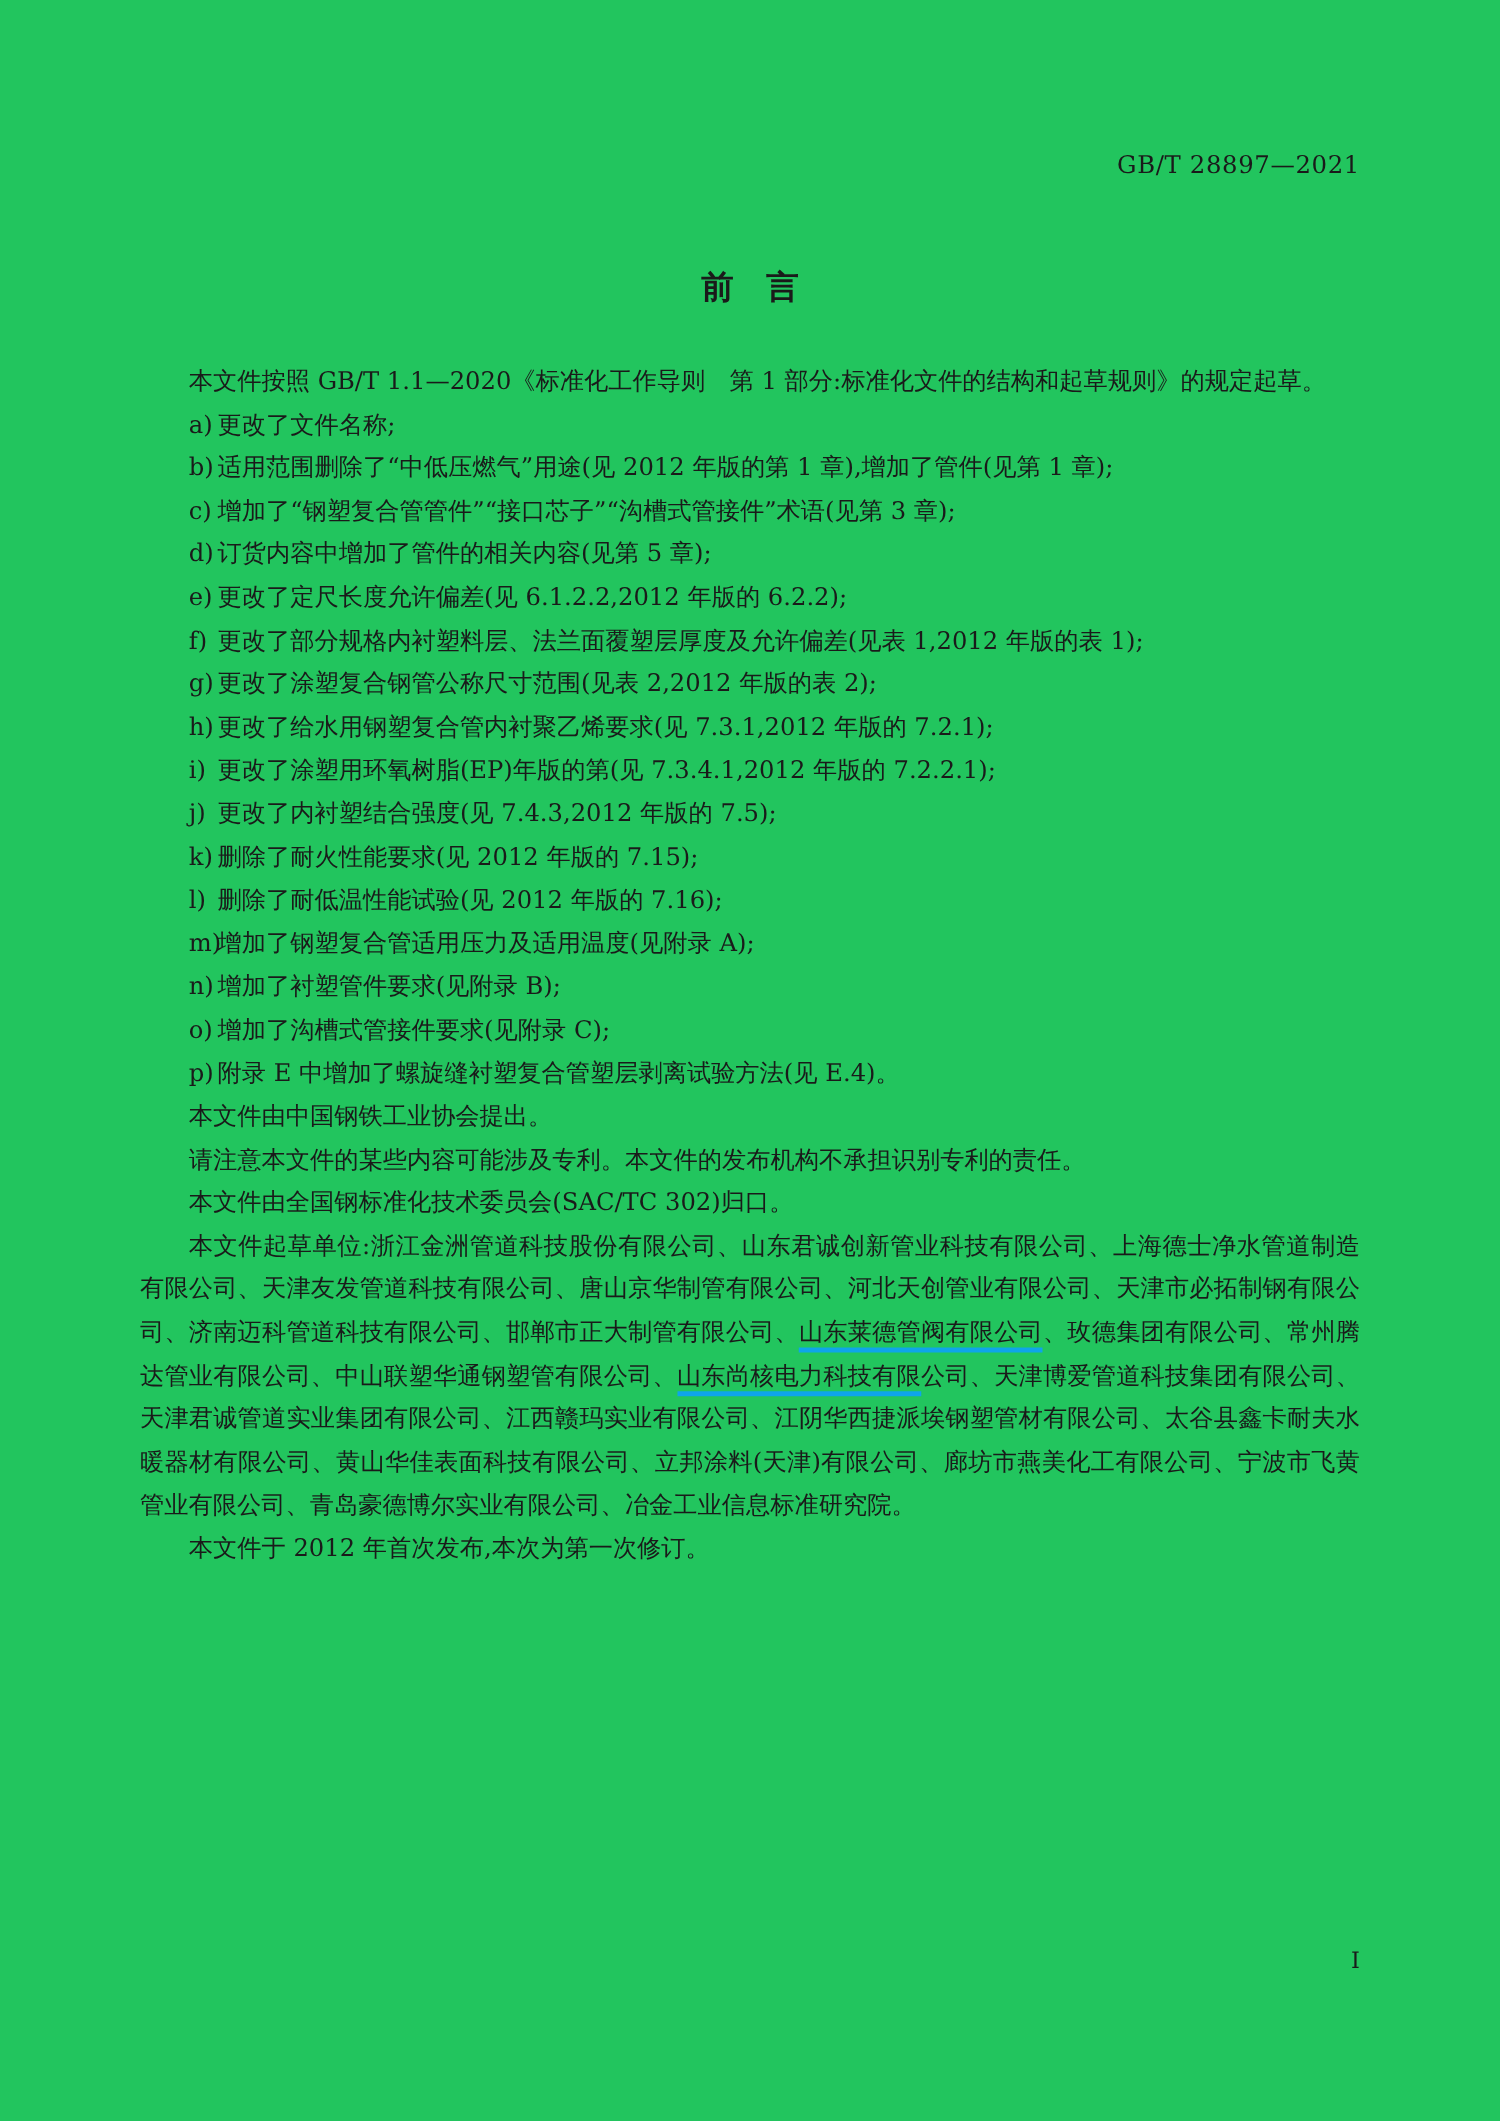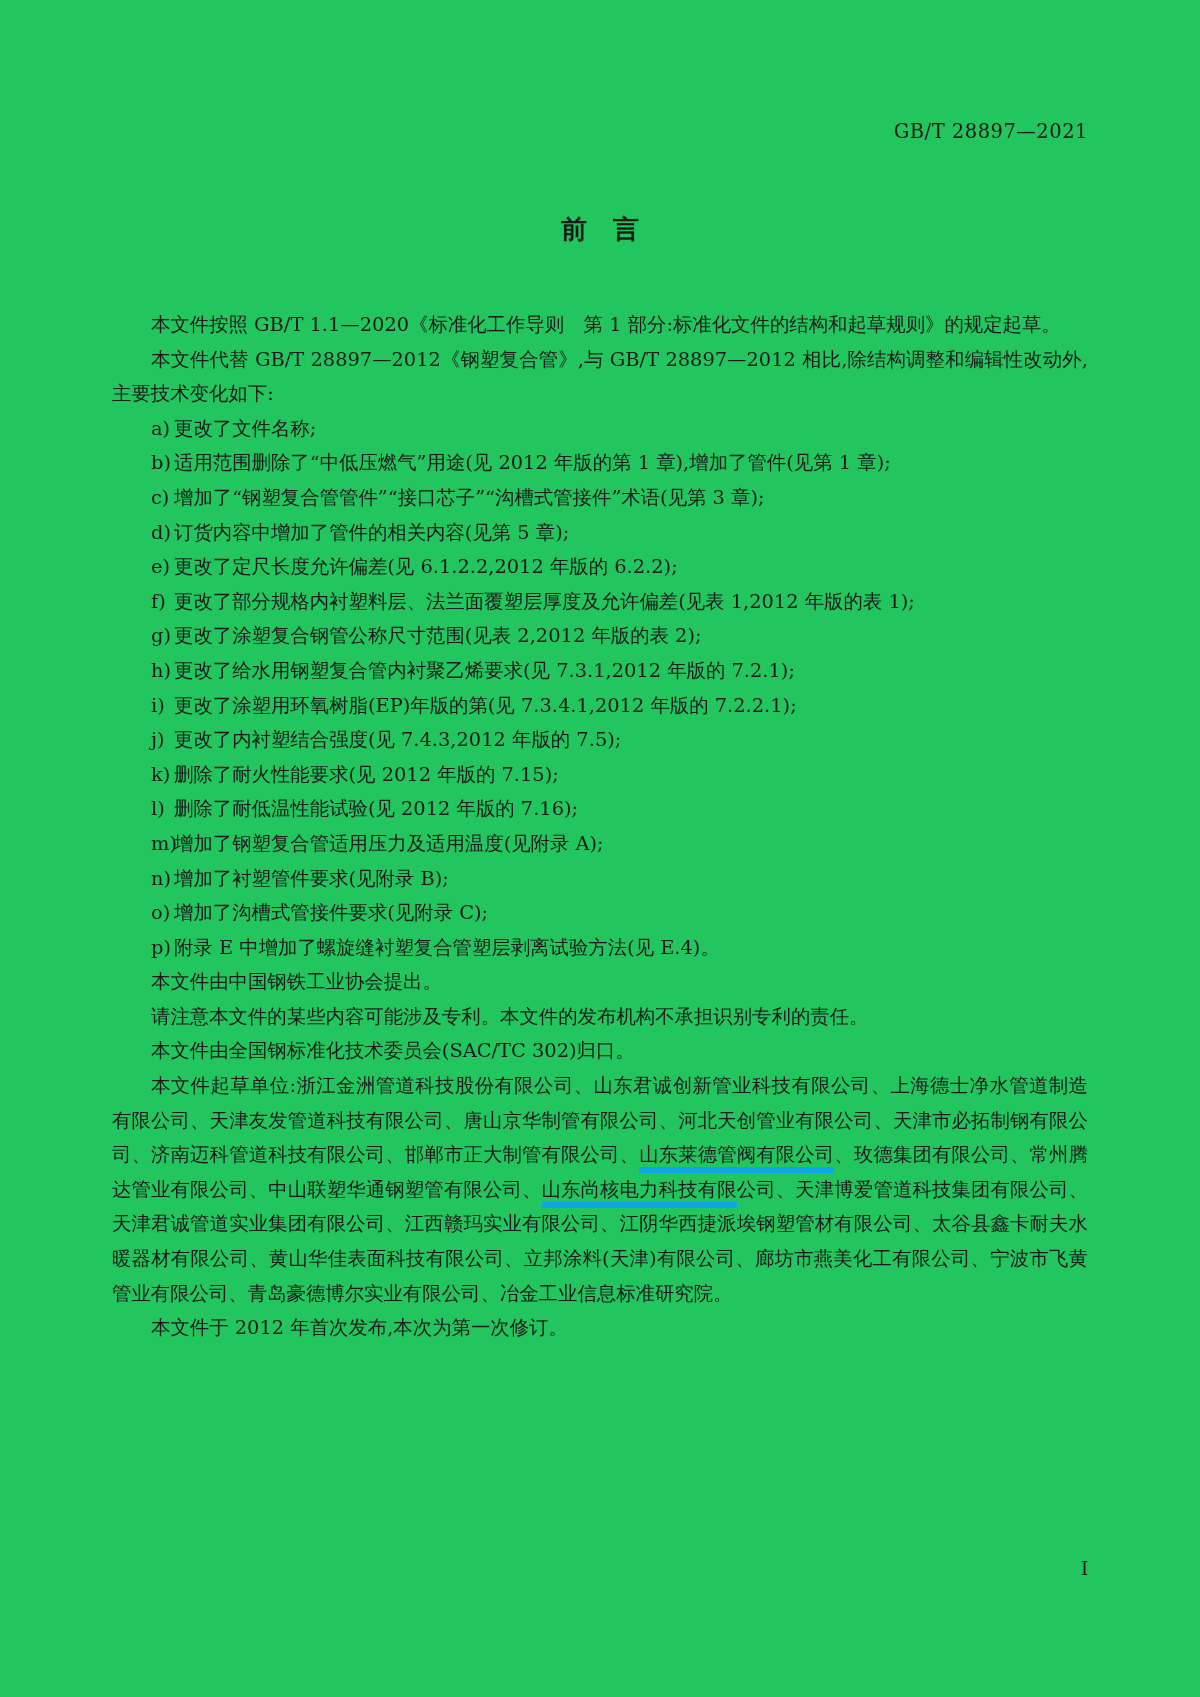--- a/index.html
+++ b/index.html
@@ -33,21 +33,21 @@
     width: 100%;
     text-align: center;
     font-size: 26px;
     font-weight: bold;
     letter-spacing: 26px;
     text-indent: 26px;
     font-family: "DejaVu Sans", "Liberation Sans", sans-serif;
   }
   .body-area {
     position: absolute;
-    top: 308px;
+    top: 288px;
     left: 112px;
     width: 976px;
   }
   p {
     margin: 0;
     font-size: 19.4px;
     line-height: 34.6px;
     text-align: justify;
     text-justify: inter-ideograph;
   }
@@ -69,21 +69,21 @@
     width: 62px;
     flex: 0 0 62px;
     padding-left: 39px;
     box-sizing: border-box;
     font-family: "DejaVu Serif", "Liberation Serif", serif;
   }
   .list li .txt {
     flex: 1 1 auto;
   }
   .underline-red {
-    border-bottom: 6px solid #0ea5e9;
+    border-bottom: 4px solid #0ea5e9;
     padding-bottom: 1px;
   }
   .page-number {
     position: absolute;
     bottom: 118px;
     right: 112px;
     font-size: 18px;
     font-family: "DejaVu Serif", "Liberation Serif", serif;
   }
 </style>
@@ -93,21 +93,20 @@
 <div class="page">
 
   <div class="header-code">GB/T 28897—2021</div>
 
   <div class="doc-title">前言</div>
 
   <div class="body-area">
 
     <p class="indent">本文件按照 GB/T 1.1—2020《标准化工作导则　第 1 部分:标准化文件的结构和起草规则》的规定起草。</p>
 
-    <p class="indent">本文件代替 GB/T 28897—2012《钢塑复合管》,与 GB/T 28897—2012 相比,除结构调整和编辑性改动外,主要技术变化如下:</p>
 
     <ul class="list">
       <li>
           <span class="marker">a)</span>
           <span class="txt">更改了文件名称;</span>
         </li>
       <li>
           <span class="marker">b)</span>
           <span class="txt">适用范围删除了“中低压燃气”用途(见 2012 年版的第 1 章),增加了管件(见第 1 章);</span>
         </li>

